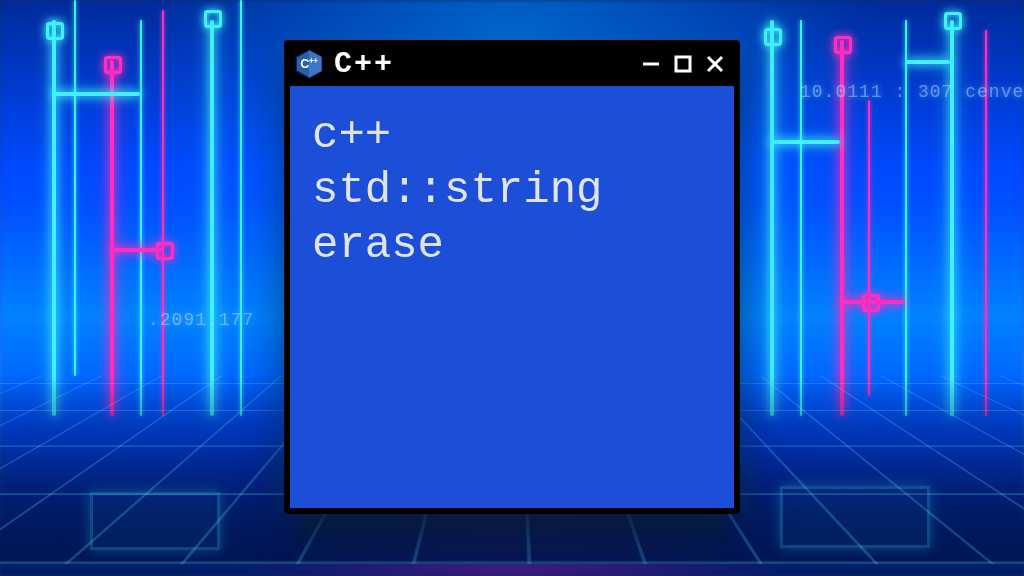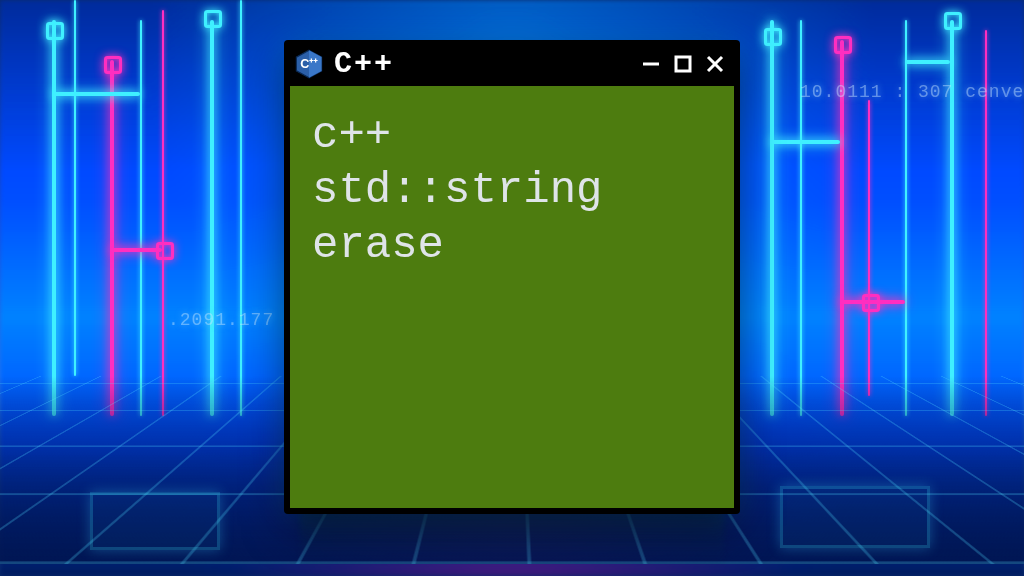--- a/index.html
+++ b/index.html
@@ -102,21 +102,21 @@
       font-weight: 700;
       letter-spacing: 2px;
       font-family: "Consolas","Courier New",monospace;
     }
     .winbtns { display: flex; align-items: center; gap: 10px; color: #fff; margin-right: 4px;}
     .winbtn { width: 22px; height: 22px; display: flex; align-items: center; justify-content: center; }
     .winbtn svg { width: 20px; height: 20px; }
 
     .client {
       position: absolute; left: 4px; right: 4px; top: 44px; bottom: 4px;
-      background: #4d7c0f;
+      background: #1d4ed8;
     }
     .content {
       padding: 22px 22px;
       color: #dfe4e8;
       font-size: 44px;
       line-height: 1.25;
       font-family: "Consolas","Courier New",monospace;
       white-space: pre-line;
     }
 
@@ -161,21 +161,21 @@
 <div class="node cyan" style="left:764px;top:28px"></div>
 <div class="node pink" style="left:834px;top:36px"></div>
 <div class="node cyan" style="left:944px;top:12px"></div>
 <div class="node pink" style="left:862px;top:294px"></div>
 <div class="node pink" style="left:156px;top:242px"></div>
 
 <div class="floor"></div>
 <div class="floorsquare" style="left:90px;  top:492px; width:130px; height:58px;"></div>
 <div class="floorsquare" style="left:780px; top:486px; width:150px; height:62px;"></div>
 
-<div class="bgtxt" style="left:168px; top:310px">.2091.177</div>
+<div class="bgtxt" style="left:148px; top:310px">.2091.177</div>
 <div class="bgtxt" style="left:800px; top:82px">10.0111 : 307  cenvery</div>
 
 <div class="reflection"></div>
 
 <div class="window">
   <div class="titlebar">
     <span class="appicon">
       <svg viewBox="0 0 100 100">
         <polygon points="50,4 92,27 92,73 50,96 8,73 8,27" fill="#2b5fa8" stroke="#0a2a55" stroke-width="4"></polygon>
         <polygon points="50,4 92,27 92,73 50,96 50,50" fill="#3a77c8"></polygon>

